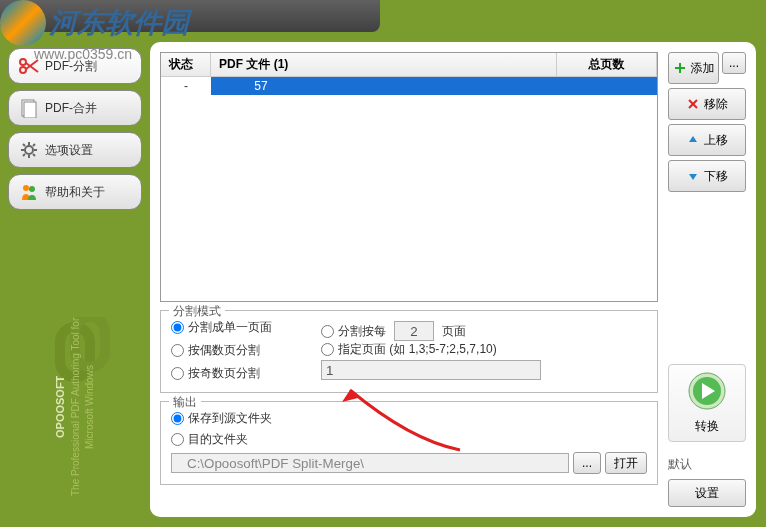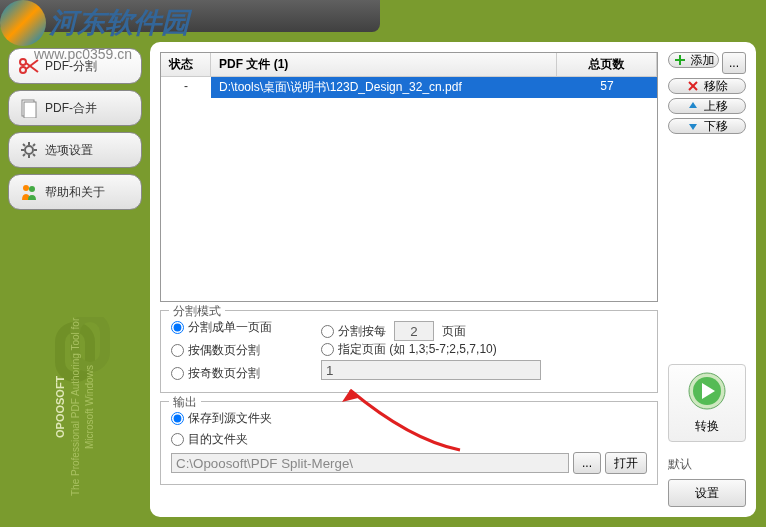--- a/index.html
+++ b/index.html
@@ -47,25 +47,25 @@
 .split-mode-row { display: flex; align-items: center; }
 .split-col1 { width: 150px; display: flex; flex-direction: column; gap: 6px; }
 .split-col2 { flex: 1; display: flex; flex-direction: column; }
 .radio-item { display: flex; align-items: center; gap: 4px; font-size: 12px; color: #333; }
 .radio-item input[type="radio"] { margin: 0; }
 .num-input { width: 40px; height: 20px; border: 1px solid #aaa; background: #f0f0f0; text-align: center; margin: 0 4px; }
 .pages-input { width: 220px; height: 20px; border: 1px solid #aaa; background: #f0f0f0; padding: 0 4px; margin-top: 2px; }
 
 .output-row { display: flex; flex-direction: column; gap: 4px; }
 .output-path-row { display: flex; gap: 4px; align-items: center; }
-.output-path { flex: 1; height: 20px; border: 1px solid #aaa; background: #f0f0f0; padding: 0 4px; color: #888; }
+.output-path { flex: 1; height: 20px; border: 1px solid #aaa; background: #f0f0f0; padding: 0 15px; color: #888; }
 
 .right-col { width: 78px; display: flex; flex-direction: column; gap: 4px; }
 .browse-btn { width: 24px; height: 22px; border: 1px solid #999; background: linear-gradient(to bottom, #fafafa, #e0e0e0); cursor: pointer; font-size: 12px; border-radius: 3px; }
-.action-btn { height: 16px; border: 1px solid #999; background: linear-gradient(to bottom, #fafafa, #e0e0e0); cursor: pointer; display: flex; align-items: center; justify-content: center; gap: 4px; font-size: 12px; border-radius: 9px; }
+.action-btn { height: 32px; border: 1px solid #999; background: linear-gradient(to bottom, #fafafa, #e0e0e0); cursor: pointer; display: flex; align-items: center; justify-content: center; gap: 4px; font-size: 12px; border-radius: 3px; }
 .btn-icon { width: 14px; height: 14px; display: inline-flex; align-items: center; justify-content: center; }
 
 .convert-section { margin-top: auto; text-align: center; border: 1px solid #ccc; border-radius: 4px; padding: 6px; background: linear-gradient(to bottom, #fdfdfd, #f0f0f0); }
 .convert-icon { width: 40px; height: 40px; margin: 0 auto 4px; }
 
 .default-section { margin-top: 10px; }
 .default-label { font-size: 12px; color: #595959; margin-bottom: 6px; }
 .settings-btn { width: 100%; height: 28px; border: 1px solid #999; background: linear-gradient(to bottom, #fafafa, #e0e0e0); cursor: pointer; font-size: 12px; border-radius: 3px; }
 
 .small-btn { height: 22px; padding: 0 8px; border: 1px solid #999; background: linear-gradient(to bottom, #fafafa, #e0e0e0); cursor: pointer; font-size: 12px; border-radius: 3px; }
@@ -149,21 +149,20 @@
   <div class="content-panel">
     <div class="left-col">
       <div class="file-list">
         <div class="file-header">
           <div class="file-header-cell fh-status">状态</div>
           <div class="file-header-cell fh-file">PDF 文件 (1)</div>
           <div class="file-header-cell fh-pages">总页数</div>
         </div>
         <div class="file-row">
           <div class="file-cell fc-status">-</div>
-          <div class="file-cell fc-file">D:\tools\桌面\说明书\123D_Design_32_cn.pdf</div>
           <div class="file-cell fc-pages">57</div>
         </div>
       </div>
 
       <div class="fieldset">
         <div class="fieldset-legend">分割模式</div>
         <div class="split-mode-row">
           <div class="split-col1">
             <label class="radio-item">
                 <input type="radio" name="sm" checked="" style="">

